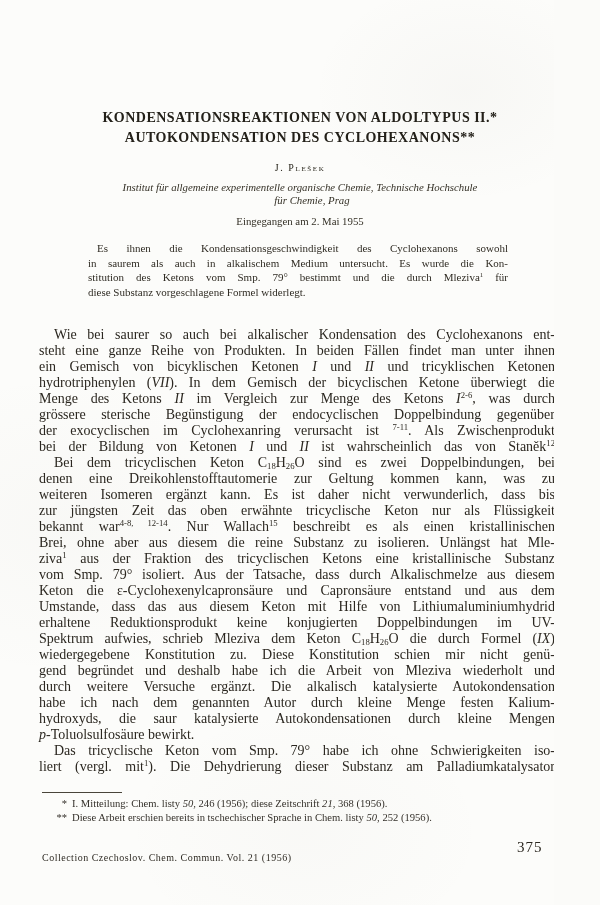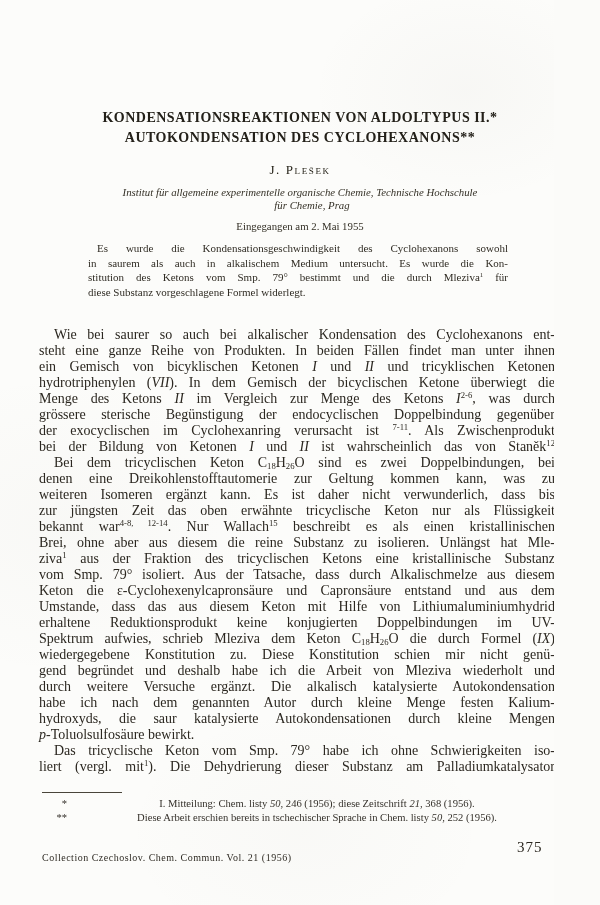--- a/index.html
+++ b/index.html
@@ -11,21 +11,21 @@
       radial-gradient(ellipse 220px 160px at 84% 10%, rgba(120,114,98,0.035), transparent 70%),
       radial-gradient(ellipse 300px 220px at 12% 58%, rgba(120,114,98,0.028), transparent 70%),
       radial-gradient(ellipse 260px 180px at 55% 92%, rgba(120,114,98,0.025), transparent 70%);
     color:#2c2923;
     font-family:"Liberation Serif","DejaVu Serif",serif;
   }
 
   
   .head { position:absolute; top:108px; left:0; width:600px; text-align:center; }
   .title-line { font-size:14px; font-weight:bold; letter-spacing:0.5px; line-height:20px; color:#232019; }
-  .author { margin-top:14px; font-size:13px; font-variant:small-caps; letter-spacing:1.6px; color:#262319; }
+  .author { margin-top:14px; font-size:10px; font-variant:small-caps; letter-spacing:1.6px; color:#262319; }
   .affil { margin-top:8px; font-style:italic; font-size:10.8px; line-height:12.5px; color:#343026; }
   .affil + .affil { margin-top:0;padding-left:24px; }
   .received { margin-top:9px; font-size:10.8px; color:#343026; }
 
   
   .abstract { position:absolute; top:241px; left:88px; width:420px; font-size:11px; line-height:14.6px; color:#302c24; }
   .abstract .ind { text-indent:9px; }
 
   
   .body-text { position:absolute; top:327px; left:39px; width:516px; font-size:14px; line-height:16px; color:#2b2720; }
@@ -34,42 +34,42 @@
   .tline { text-align:justify; text-align-last:justify; white-space:normal; }
   .tline.end { text-align-last:left; }
   sup { font-size:62%; line-height:0; vertical-align:baseline; position:relative; top:-0.55em; }
   sub { font-size:62%; line-height:0; vertical-align:baseline; position:relative; top:0.25em; }
 
   
   .fnrule { position:absolute; top:792px; left:42px; width:80px; height:1px; background:#49453a; }
   .footnotes { position:absolute; top:797px; left:42px; width:520px; font-size:10.6px; line-height:13.5px; color:#34302a; }
   .fn { display:flex; }
   .fn-marker { flex:none; width:30px; text-align:right; padding-right:5px; }
-  .fn-text { flex:1;text-align:center; }
+  .fn-text { flex:1; }
 
   
   .pageno { position:absolute; top:839px; left:517px; font-size:15px; letter-spacing:1px; color:#2b2720; }
   .journal { position:absolute; top:852px; left:42px; font-size:10px; letter-spacing:0.5px; color:#2f2b24; }
 </style>
 </head>
 <body>
 
 <div class="page">
 
   <div class="head">
     <div class="title-line">KONDENSATIONSREAKTIONEN VON ALDOLTYPUS II.*</div>
     <div class="title-line">AUTOKONDENSATION DES CYCLOHEXANONS**</div>
     <div class="author">J. Plešek</div>
     <div class="affil">Institut für allgemeine experimentelle organische Chemie, Technische Hochschule</div>
     <div class="affil">für Chemie, Prag</div>
     <div class="received">Eingegangen am 2. Mai 1955</div>
   </div>
 
   <div class="abstract">
-      <div class="tline ind">Es wurde die Kondensationsgeschwindigkeit des Cyclohexanons sowohl</div>
+      <div class="tline ind">Es ihnen die Kondensationsgeschwindigkeit des Cyclohexanons sowohl</div>
       <div class="tline">in saurem als auch in alkalischem Medium untersucht. Es wurde die Kon-</div>
       <div class="tline">stitution des Ketons vom Smp. 79° bestimmt und die durch Mleziva<sup>1</sup> für</div>
       <div class="tline end">diese Substanz vorgeschlagene Formel widerlegt.</div>
     </div>
 
   <div class="body-text">
     <div class="para">
         <div class="tline ind">Wie bei saurer so auch bei alkalischer Kondensation des Cyclohexanons ent-</div>
         <div class="tline">steht eine ganze Reihe von Produkten. In beiden Fällen findet man unter ihnen</div>
         <div class="tline">ein Gemisch von bicyklischen Ketonen <i>I</i> und <i>II</i> und tricyklischen Ketonen</div>

